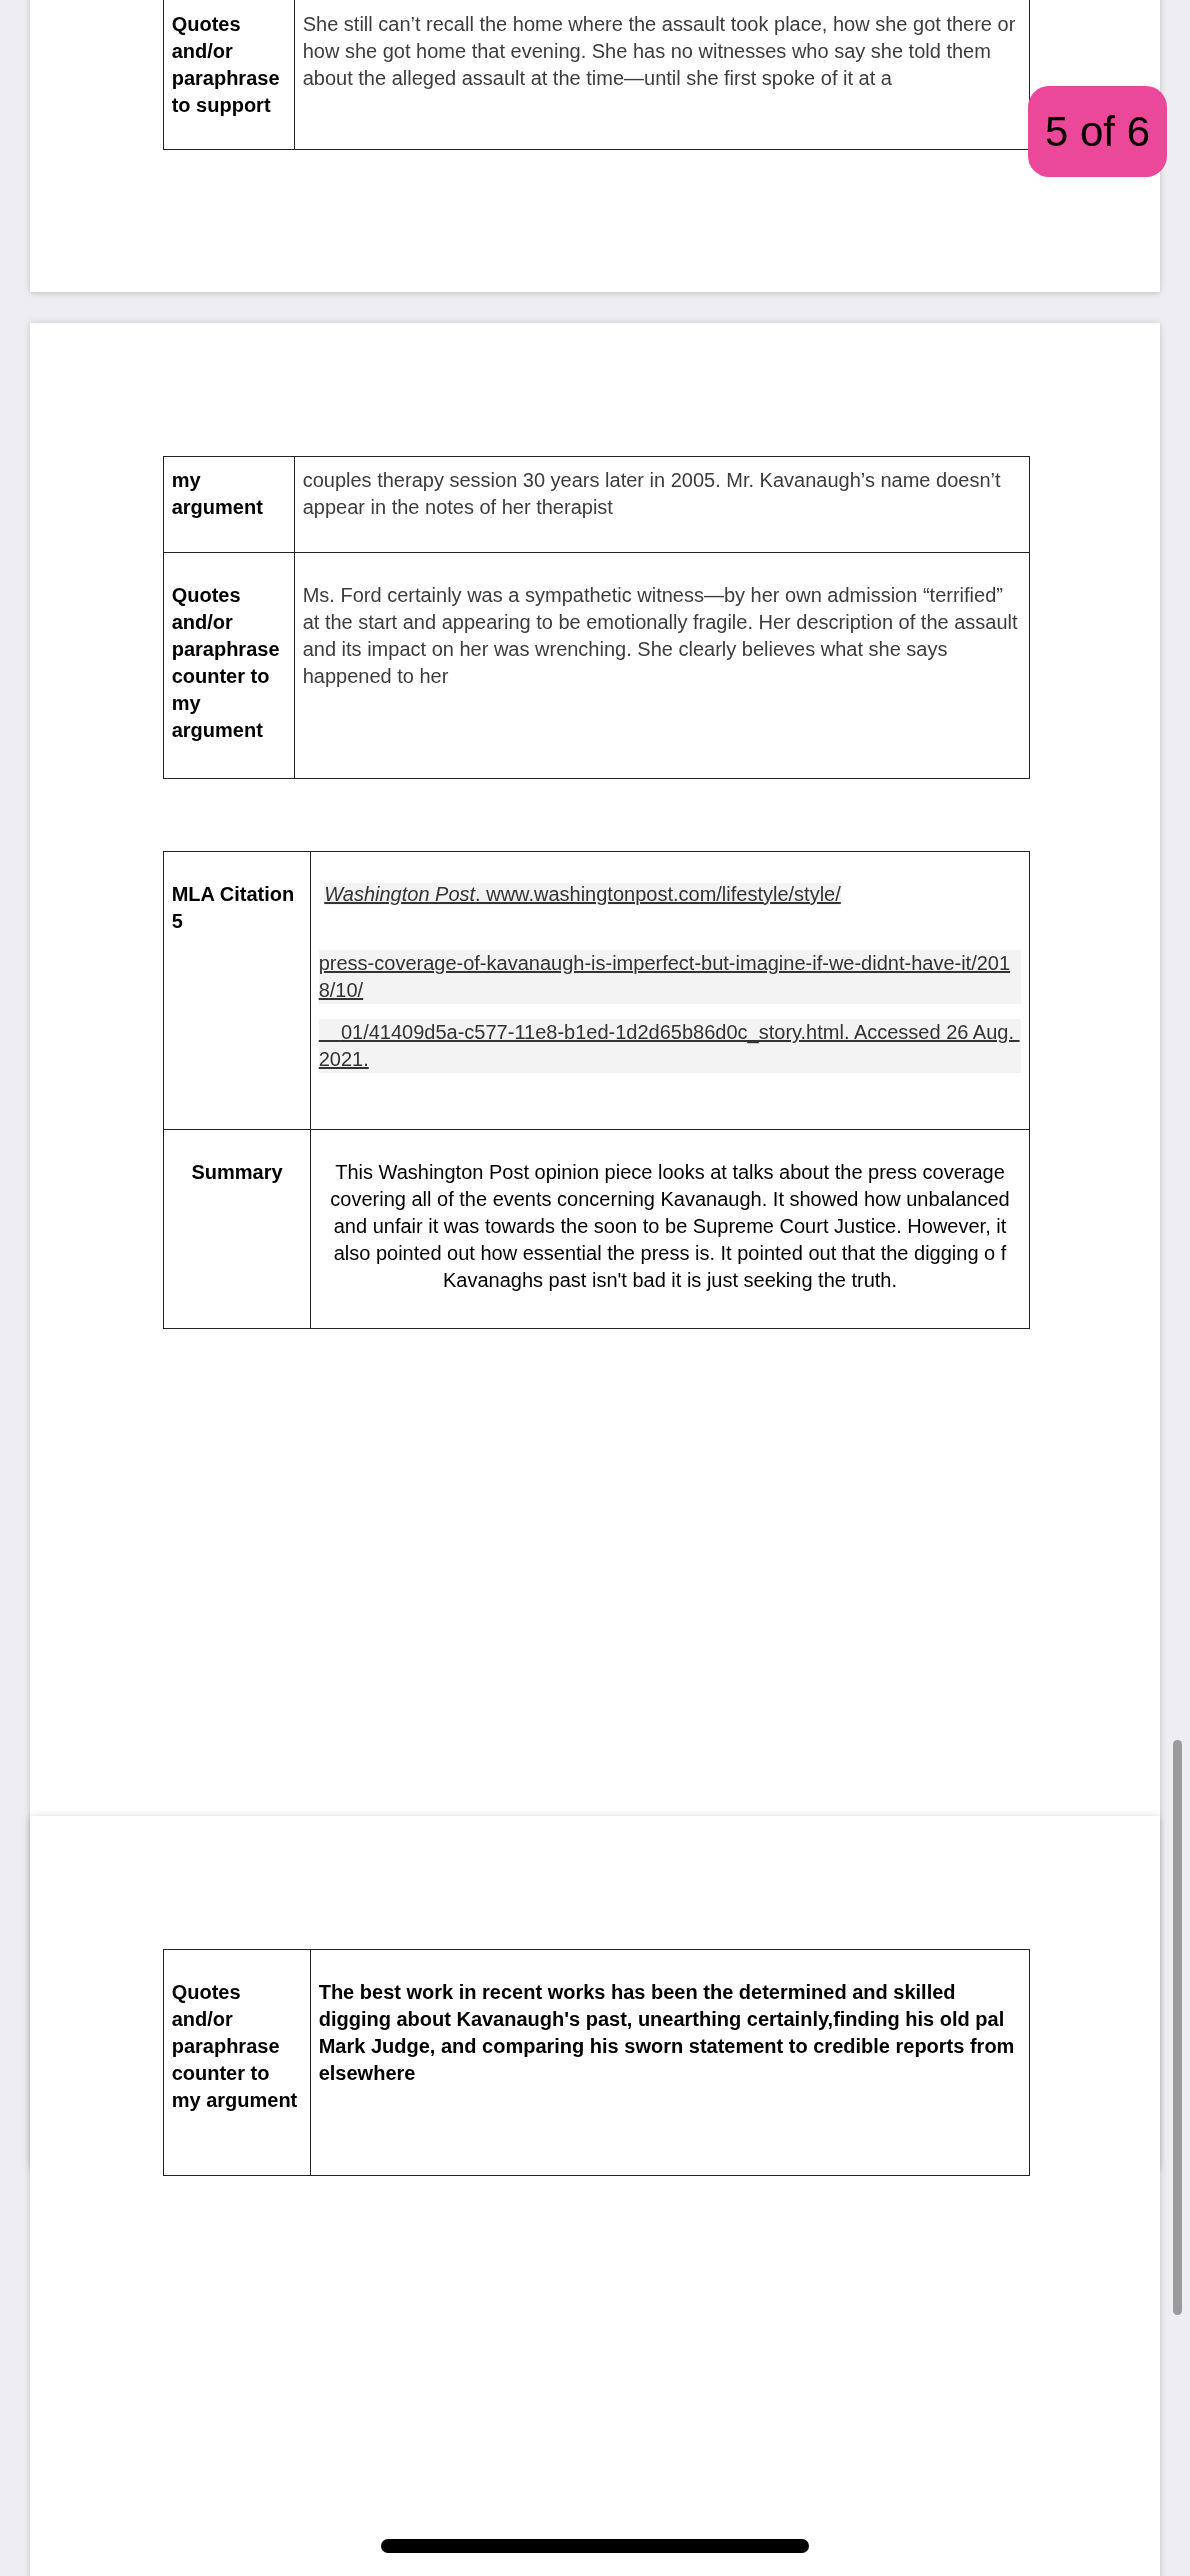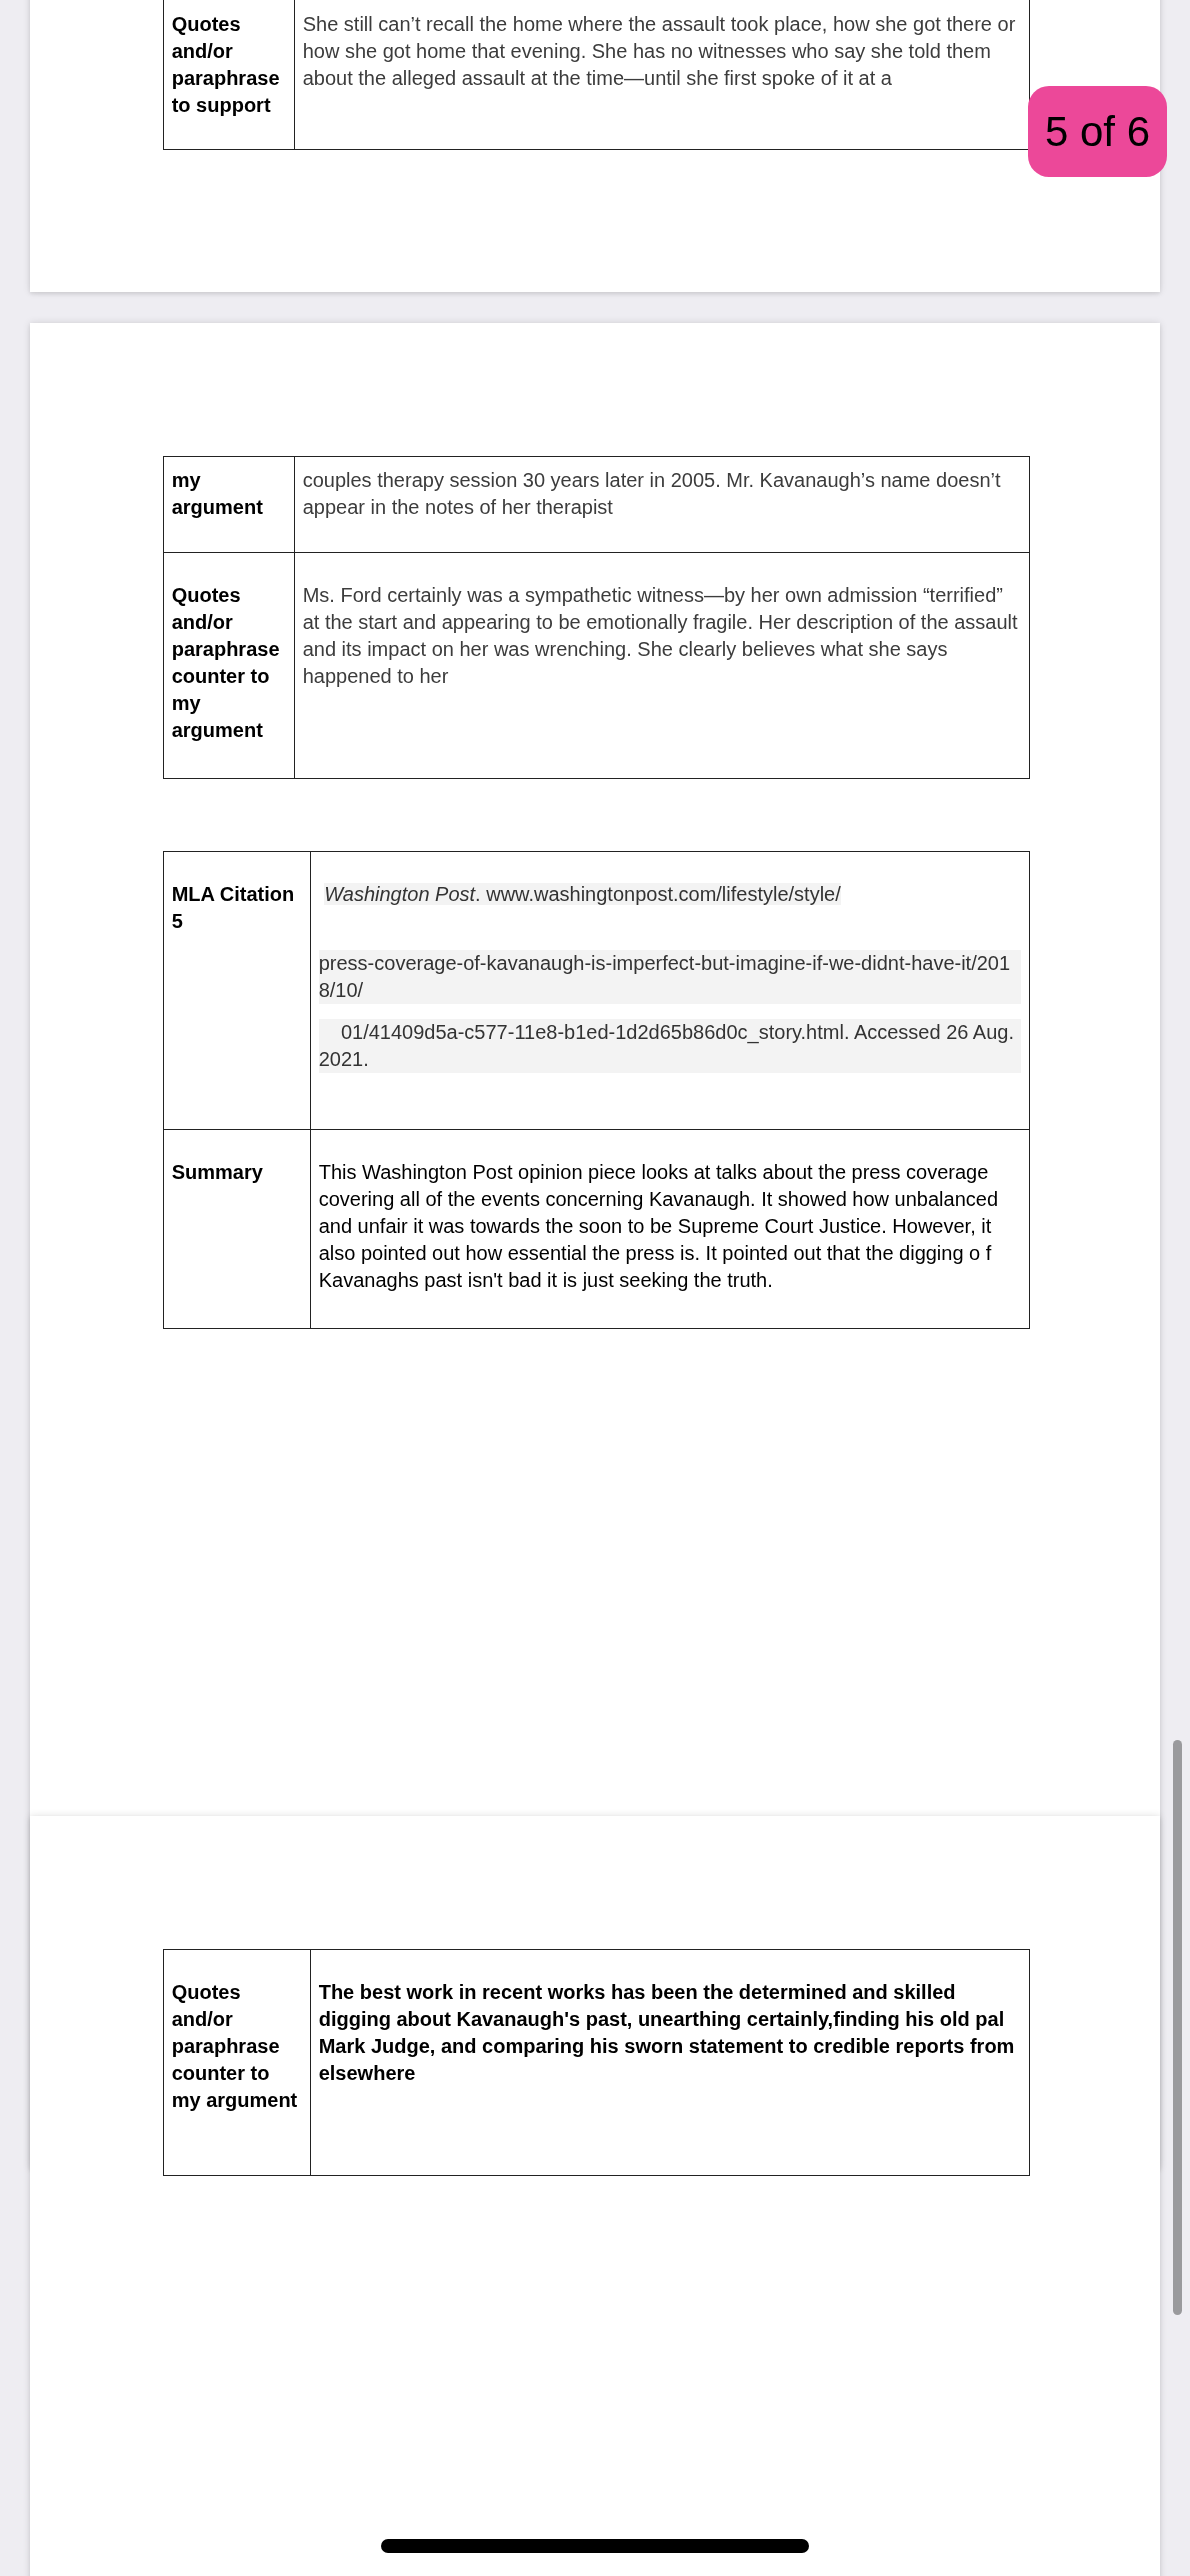--- a/index.html
+++ b/index.html
@@ -20,36 +20,36 @@
     position:absolute; border-collapse:collapse; table-layout:fixed;
     font-size:20px; line-height:27px;
   }
   table.doc td {
     border:1.9px solid #222; vertical-align:top; padding:0 7.7px;
   }
   td.label { font-weight:bold; color:#000; padding-left:8.6px; }
   td.gray { color:#3c3c3c; }
   td.black { color:#000; }
   td.boldtext { color:#000; font-weight:bold; }
-  .hl { background:#f3f3f3; color:#333; }
+  .hl { background:#f3f3f3; color:#333;text-decoration:underline; }
   .it { font-style:italic; }
 
   #t1 { left:133px; top:-9.6px; width:867px; }
   #t1 col.c1 { width:131px; }
   #t1 td { height:138px; padding-top:29px; }
 
   #t2 { left:133px; top:133px; width:867px; }
   #t2 col.c1 { width:131px; }
   #t2 tr.r1 td { height:96px; padding-top:9.6px; box-sizing:border-box; }
   #t2 tr.r2 td { height:226px; padding-top:29px; box-sizing:border-box; }
 
   #t3 { left:133px; top:528px; width:867px; }
   #t3 col.c1 { width:147px; }
   #t3 tr.r1 td { height:278px; padding-top:29px; box-sizing:border-box; }
-  #t3 tr.r2 td { height:199px; padding-top:29px; box-sizing:border-box; }
+  #t3 tr.r2 td { height:199px; padding-top:29px; box-sizing:border-box;text-align:center; }
   #t3 tr.r3 td { height:227px; padding-top:29px; box-sizing:border-box; }
 
   #t4 { left:133px; top:133px; width:867px; }
   #t4 col.c1 { width:147px; }
   #t4 td { height:226px; padding-top:29px; box-sizing:border-box; }
 
   .cite-line { display:block; }
   .cite-gap { height:42px; }
   .cite-gap2 { height:15.3px; }
 

